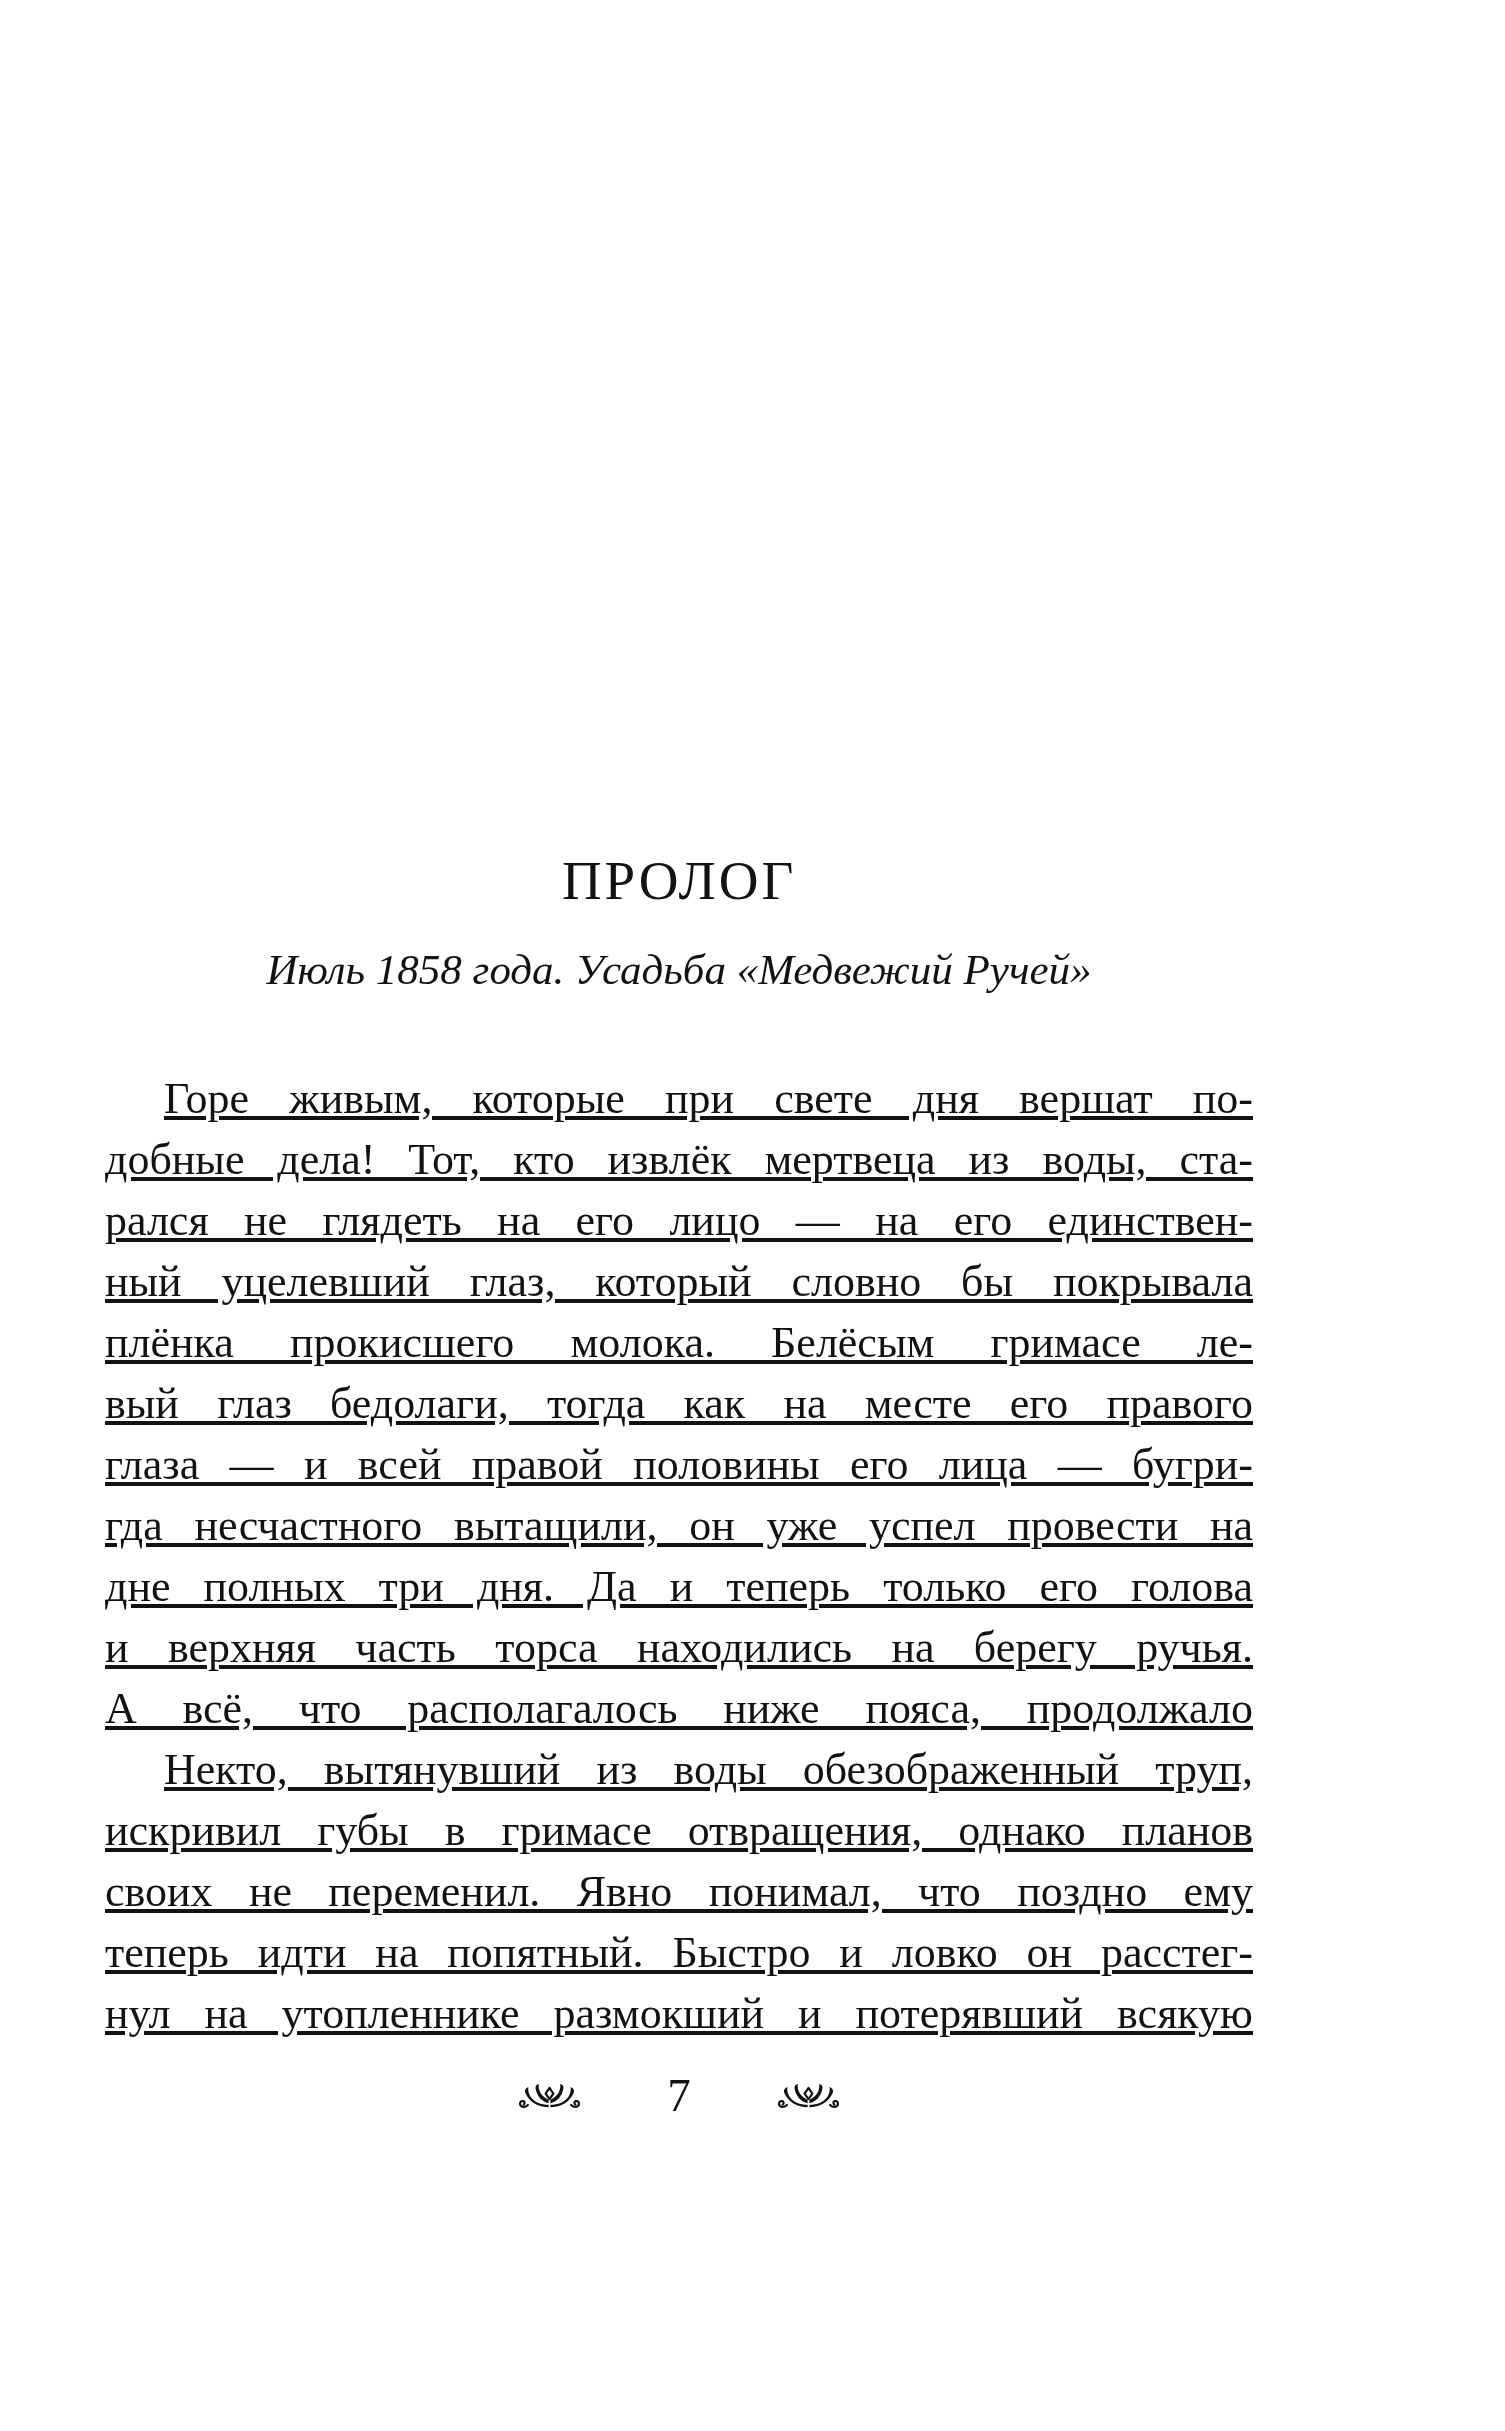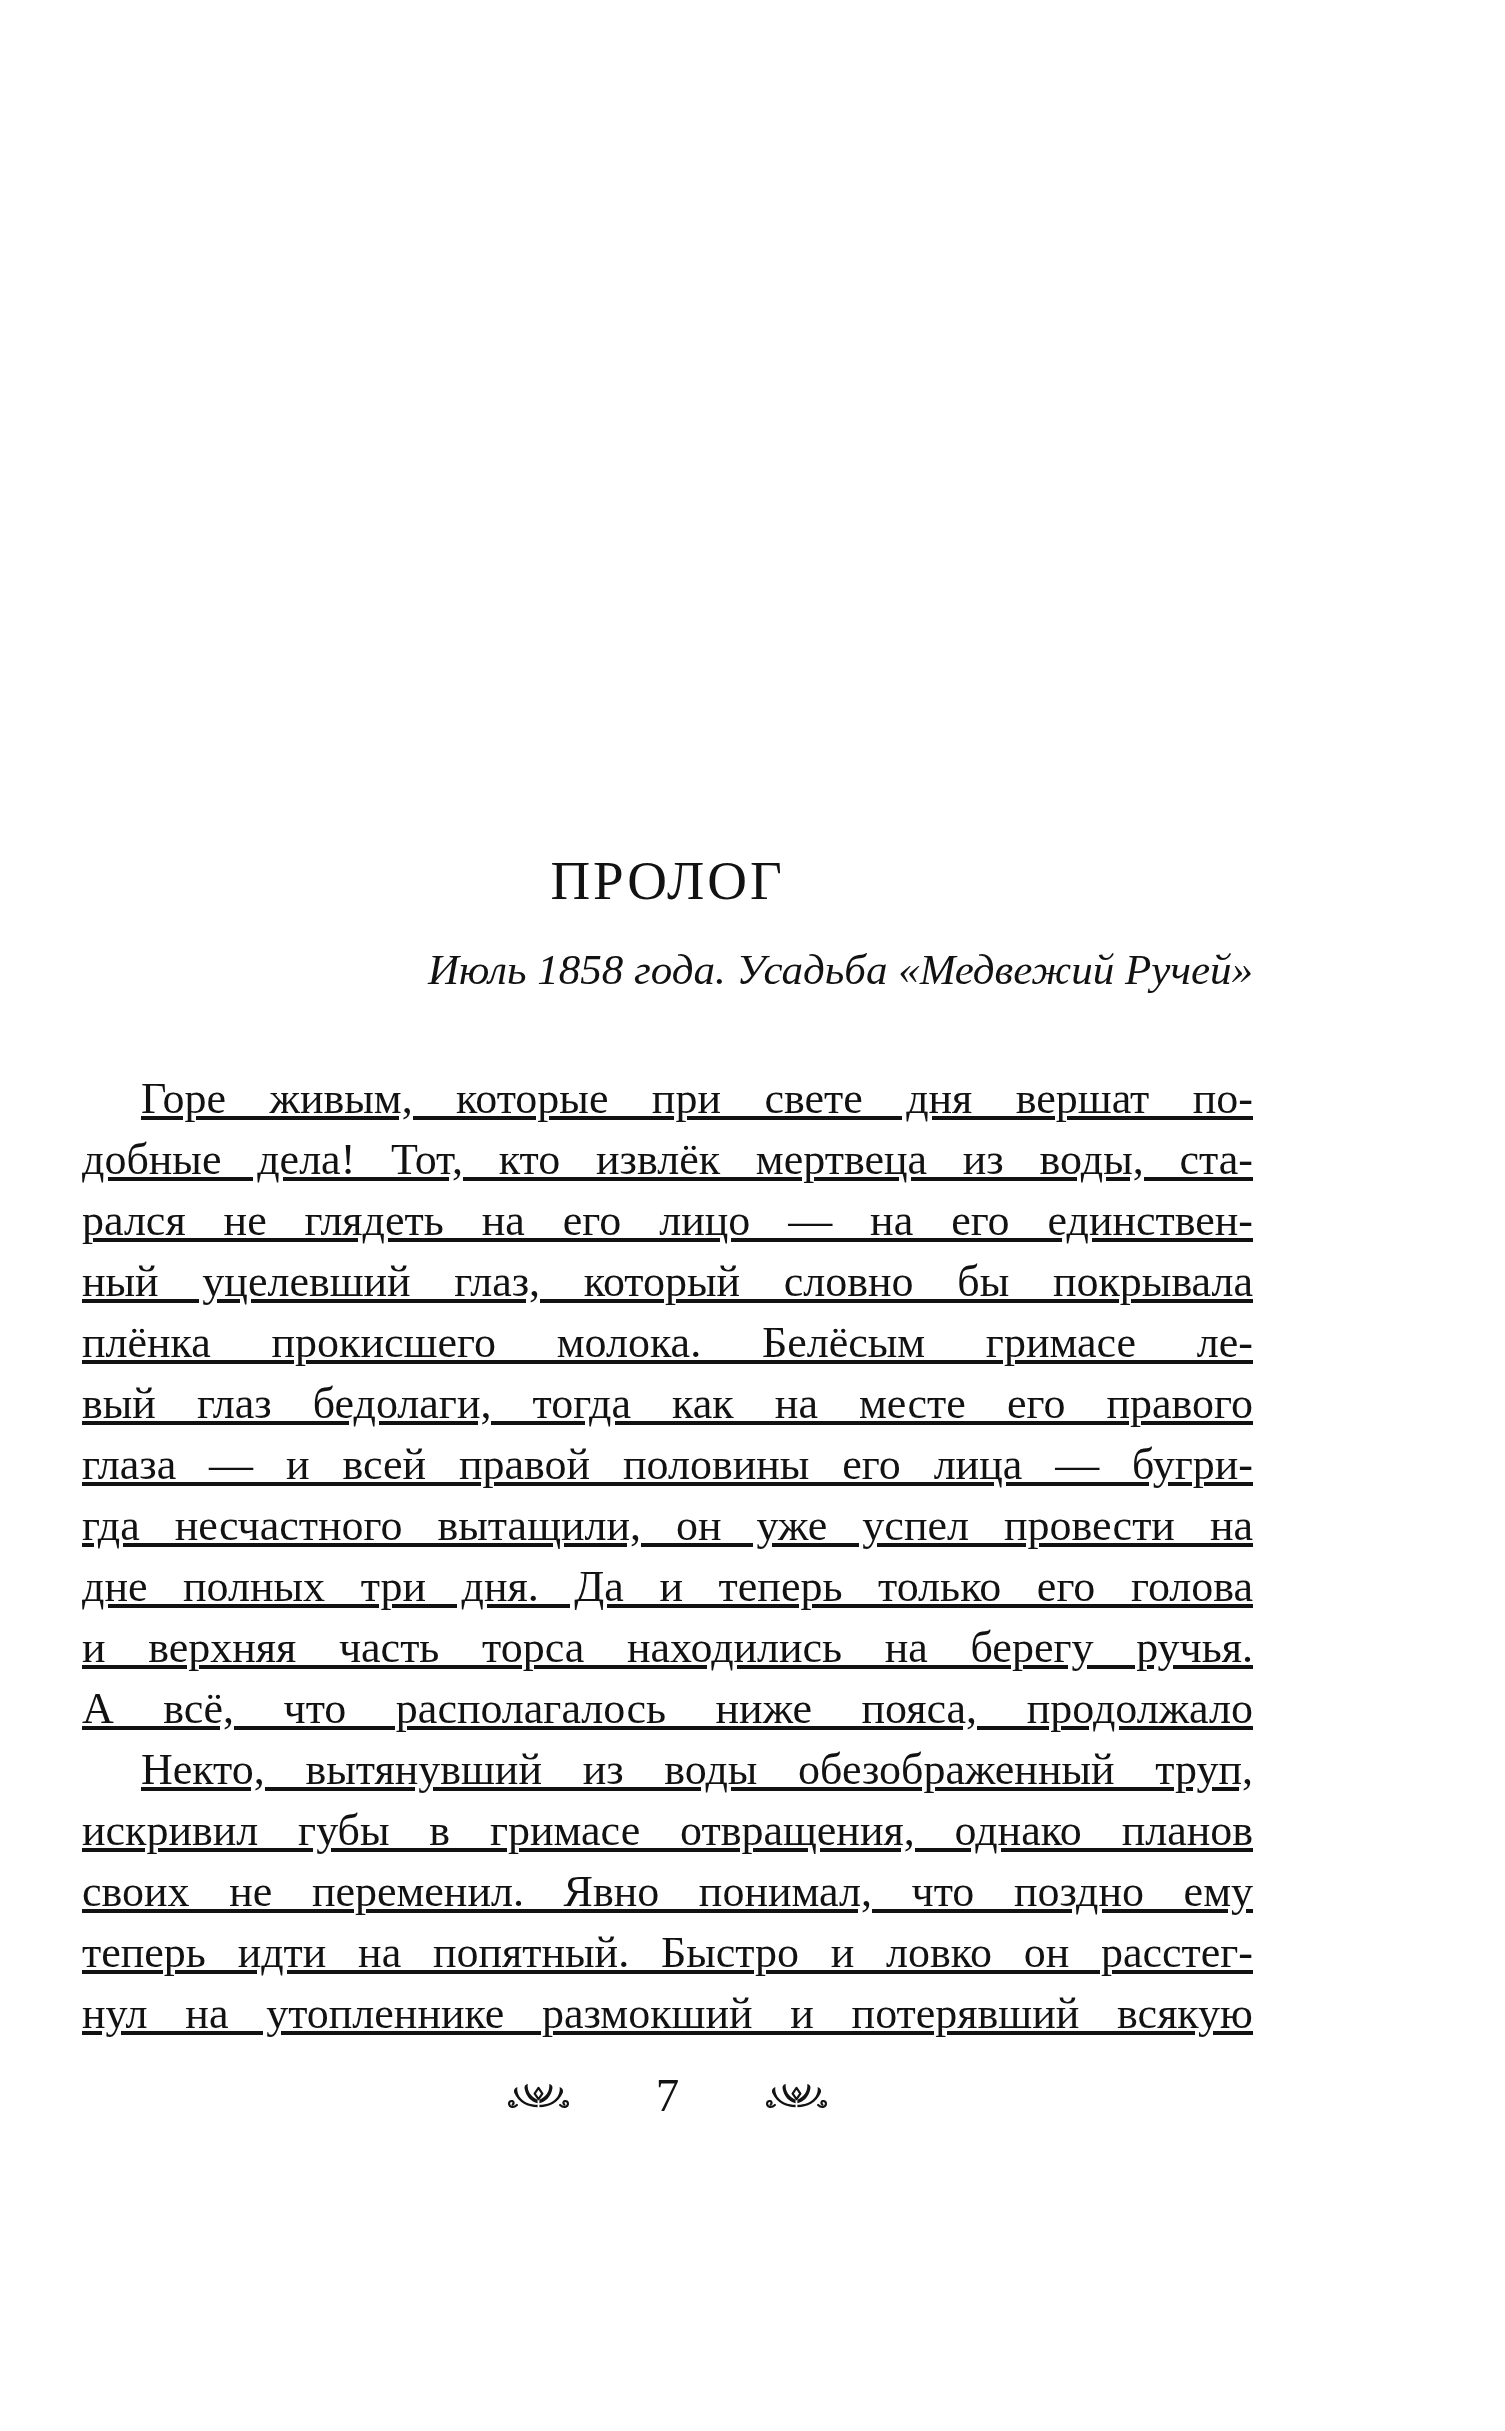--- a/index.html
+++ b/index.html
@@ -16,35 +16,35 @@
     color: #121212;
     font-family: "Liberation Serif", "DejaVu Serif", serif;
     overflow: hidden;
   }
   .content {
     position: absolute;
     top: 0;
     left: 0;
     right: 0;
     bottom: 0;
-    padding-left: 82px;
+    padding-left: 105px;
     padding-right: 253px;
   }
   .chapter-title {
     margin: 0;
     margin-top: 853px;
     text-align: center;
     font-size: 55px;
     font-weight: normal;
     line-height: 1;
     letter-spacing: 2.9px;
   }
   .chapter-subtitle {
     margin-top: 37px;
-    text-align: right;
+    text-align: center;
     font-style: italic;
     font-size: 43px;
     line-height: 1.15;
   }
   .body-text {
     margin-top: 74px;
   }
   .line {
     font-size: 44px;
     line-height: 61px;

